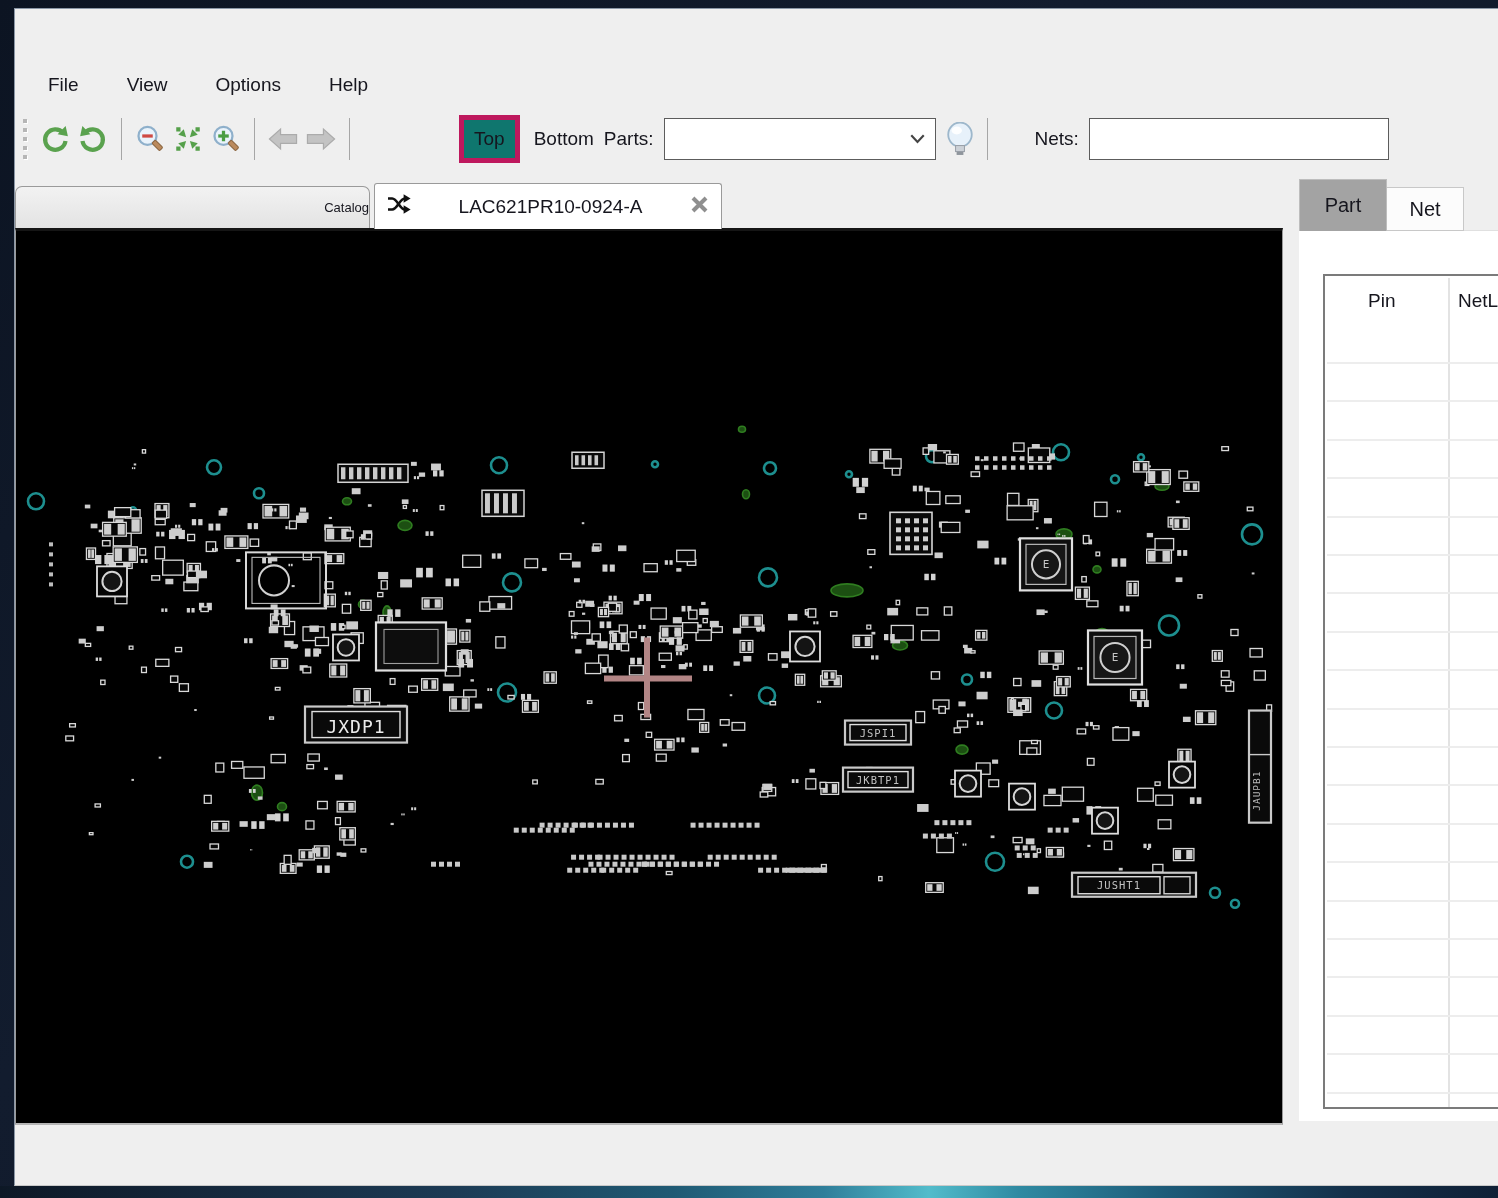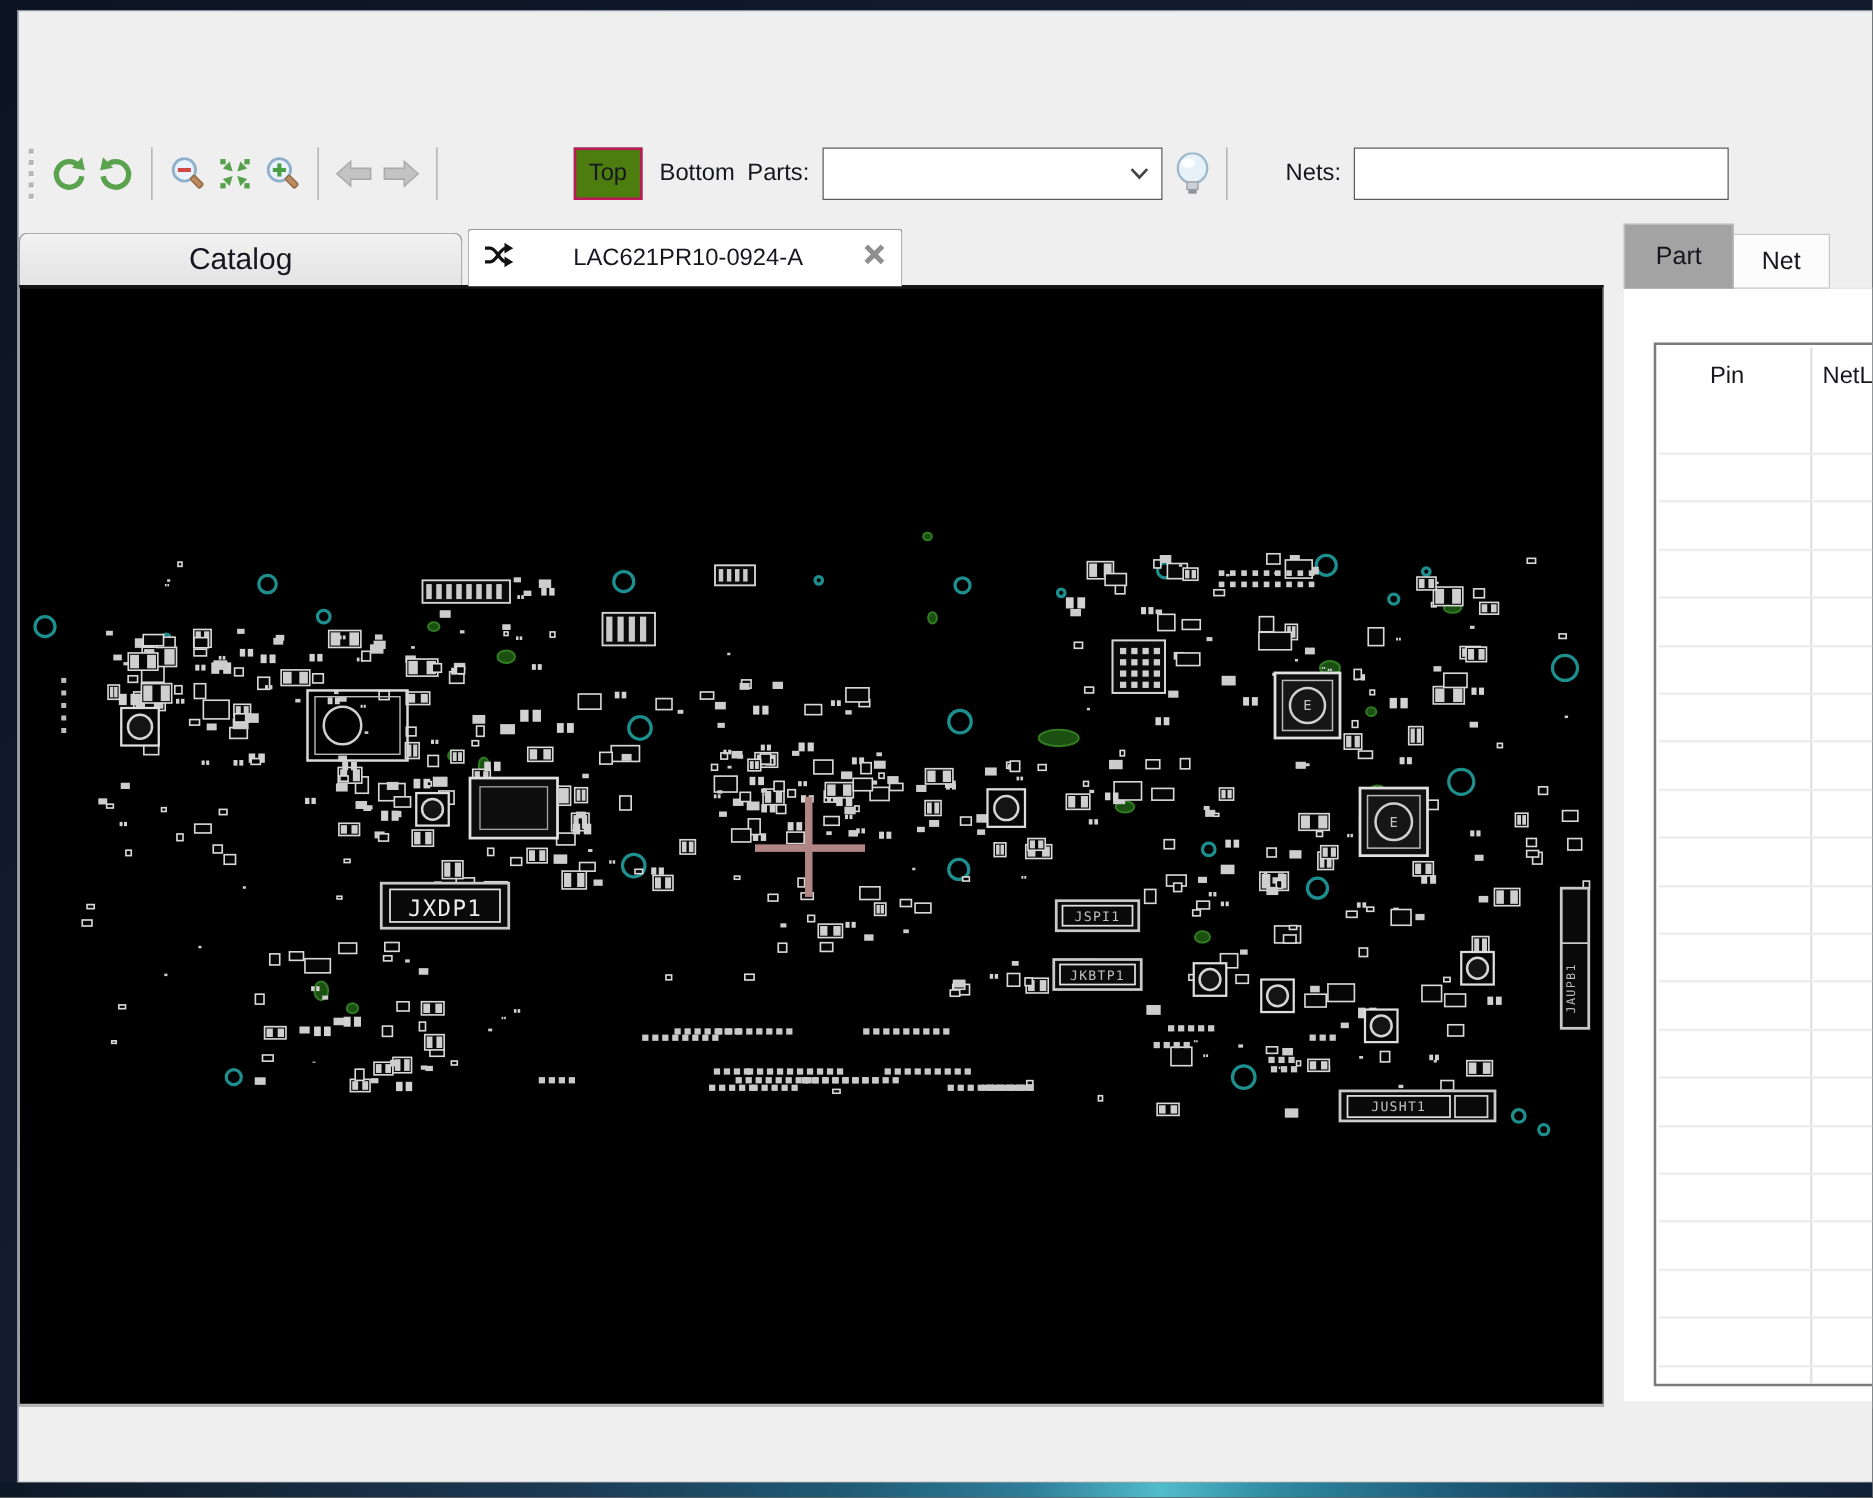--- a/index.html
+++ b/index.html
@@ -20,31 +20,31 @@
     padding-left:24px;box-sizing:border-box;gap:30px;}
   .menubar span{font-size:19px;color:#16161e;padding:3px 9px;cursor:default;}
   
   .toolbar{position:absolute;left:0;top:98px;width:100%;height:64px;display:flex;align-items:center;
     padding-left:6px;box-sizing:border-box;}
   .gripper{display:flex;flex-direction:column;gap:5px;margin:0 9px 0 2px;}
   .gripper i{width:4px;height:4px;background:#b6b6b6;box-shadow:1px 1px 0 #fff;}
   .tbtn{width:38px;height:40px;display:flex;align-items:center;justify-content:center;}
   .tsep{width:1px;height:42px;background:#a6a6a6;margin:0 9px;}
   .toggle{height:38px;padding:0 10px;display:flex;align-items:center;font-size:19px;color:#16161e;}
-  .toggle.active{background:#4d7c0f;border:2px solid #be185d;}
+  .toggle.active{background:#0f766e;border:5px solid #be185d;}
   .lbl{font-size:19px;color:#16161e;}
   .combo{width:272px;height:42px;background:#fff;border:1px solid #5c5c5c;box-sizing:border-box;
     display:flex;align-items:center;justify-content:flex-end;padding-right:10px;}
   .txtin{width:300px;height:42px;background:#fff;border:1px solid #5c5c5c;box-sizing:border-box;
     font-size:18px;padding:0 8px;outline:none;font-family:"Liberation Sans",sans-serif;}
   
   .tabbar{position:absolute;left:0;top:174px;width:1268px;height:45px;}
   .tab-cat{position:absolute;left:0;top:3px;width:355px;height:42px;background:linear-gradient(#f2f2f2,#e3e3e3);
     border:1px solid #9a9a9a;border-bottom:none;border-radius:7px 7px 0 0;box-sizing:border-box;
-    display:flex;align-items:center;justify-content:center;font-size:24px;color:#16161e;}
+    display:flex;align-items:center;justify-content:flex-end;font-size:13px;color:#16161e;}
   .tab-doc{position:absolute;left:359px;top:0;width:348px;height:46px;background:#ffffff;
     border:1px solid #9a9a9a;border-bottom:none;border-radius:3px 3px 0 0;box-sizing:border-box;
     display:flex;align-items:center;padding:0 12px;gap:12px;font-size:19px;color:#16161e;z-index:3;}
   .tab-doc .title{flex:1;text-align:center;}
   
   .canvas-wrap{position:absolute;left:0;top:219px;width:1268px;height:897px;background:#000;
     border:1px solid #9a9a9a;border-top:3px solid #151515;border-bottom:2px solid #b5b5b5;box-sizing:border-box;z-index:2;}
   .canvas-wrap svg{display:block;width:100%;height:100%;}
   
   .side-tabbar{position:absolute;left:1284px;top:170px;width:200px;height:50px;z-index:2;}
@@ -64,20 +64,26 @@
   
   .statusbar{position:absolute;left:0;top:1112px;width:100%;height:66px;background:#efefef;}
 </style>
 </head>
 <body>
 
 <div class="screen">
   <div class="window">
 
 
+    <div class="menubar">
+        <span>File</span>
+        <span>View</span>
+        <span>Options</span>
+        <span>Help</span>
+      </div>
 
     <div class="toolbar">
       <div class="gripper">
           <i></i>
           <i></i>
           <i></i>
           <i></i>
           <i></i>
         </div>
 

